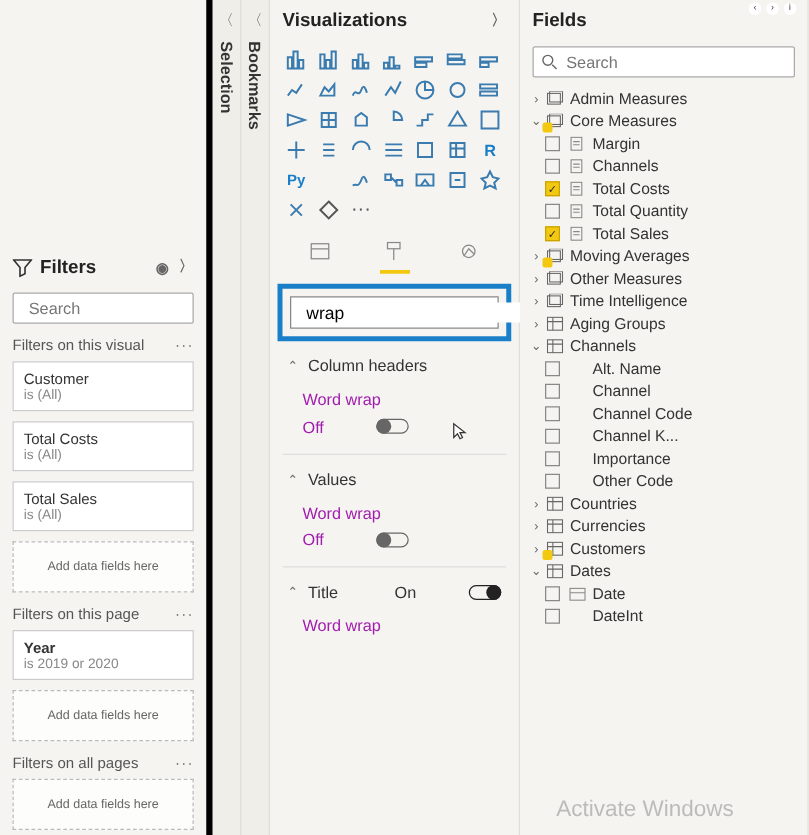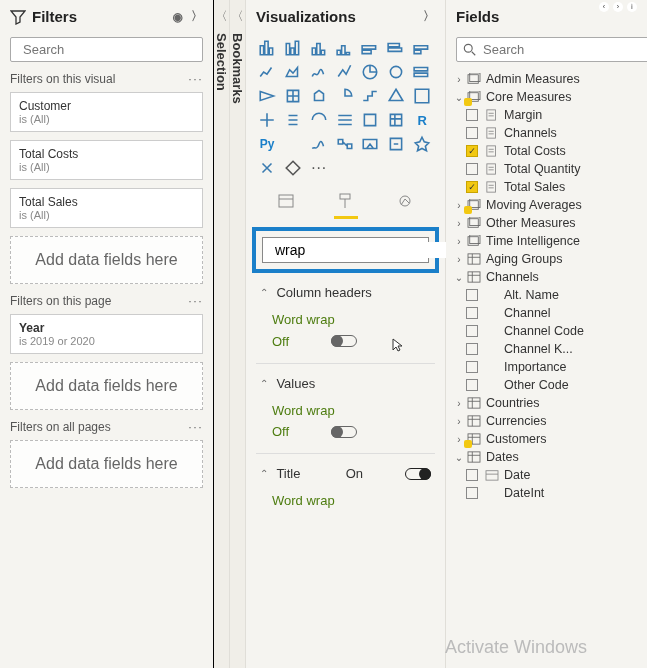--- a/index.html
+++ b/index.html
@@ -1,47 +1,47 @@
 <!DOCTYPE html>
 <html><head>
 <meta charset="utf-8">
 <style>
   * { box-sizing: border-box; margin: 0; padding: 0; font-family: "Segoe UI", sans-serif; }
   body { background: #f0eee8; width: 647px; height: 668px; position: relative; overflow: hidden; }
   .root { display: flex; height: 100%; }
   .panel { background: #f5f4f0; height: 100%; display: flex; flex-direction: column; }
-  .filters-panel { width: 214px; border-right: 1px solid #000000; }
+  .filters-panel { width: 170px; border-right: 5px solid #000000; justify-content: flex-end; }
   .collapsed-panels { width: 60px; display: flex; flex-direction: column; }
   .collapsed-panel { display: flex; flex-direction: column; align-items: center; border-right: 1px solid #e0ded8; padding-top: 8px; }
   .collapsed-label { writing-mode: vertical-rl; font-size: 13px; color: #333; margin-top: 8px; font-weight: 600;}
   .chev { color: #666; font-size: 12px; cursor: pointer; }
   .viz-panel { width: 200px; border-right: 1px solid #e0ded8; }
   .fields-panel { flex: 1; border-right: 1px solid #e0ded8; }
   .panel-header { display: flex; align-items: center; padding: 8px 10px; font-weight: 600; font-size: 15px; color: #222; }
   .panel-header .spacer { flex: 1; }
   .panel-header svg, .panel-header .icon { margin-right: 6px; }
   .search-box { margin: 4px 10px 4px 10px; border: 1px solid #aaa; background: #fff; display: flex; align-items: center; padding: 4px 6px; border-radius: 2px; }
   .search-box input { border: 0; outline: 0; font-size: 13px; flex: 1; background: transparent; }
   .search-icon { width: 14px; height: 14px; margin-right: 6px; stroke: #666; }
   .section-label { font-size: 12px; color: #555; padding: 6px 10px 2px 10px; display: flex; justify-content: space-between; align-items: center; }
   .filter-card { margin: 4px 10px; border: 1px solid #ccc; background: #fff; padding: 6px 8px; font-size: 12px; color: #333; }
   .filter-card .sub { color: #888; font-size: 11px; }
-  .add-fields { margin: 4px 10px; border: 1px dashed #bbb; background: #fdfdfc; padding: 14px 8px; font-size: 16px; color: #666; text-align: center; }
+  .add-fields { margin: 4px 10px; border: 1px dashed #bbb; background: #fdfdfc; padding: 14px 8px; font-size: 10px; color: #666; text-align: center; }
   .viz-icons { display: grid; grid-template-columns: repeat(7, 1fr); gap: 2px; padding: 4px 10px; }
   .viz-icon { width: 22px; height: 22px; display: flex; align-items: center; justify-content: center; color: #4a6; cursor: pointer; }
   .viz-tabs { display: flex; justify-content: space-around; padding: 6px 10px 0 10px; border-bottom: 3px solid transparent; }
   .viz-tab { width: 24px; height: 24px; display: flex; align-items: center; justify-content: center; color: #666; cursor: pointer; position: relative; }
   .tab-underline { height: 3px; background: #f2c811; width: 24px; margin: 0 auto 4px auto; }
   .viz-search-wrap { border: 4px solid #1a7fc9; margin: 4px 6px; padding: 6px; background: #f5f4f0; }
   .viz-search { border: 1px solid #888; background: #fff; display: flex; align-items: center; padding: 4px 6px; }
   .viz-search input { border: 0; outline: 0; font-size: 14px; flex: 1; }
   .format-row { display: flex; align-items: center; padding: 8px 14px; font-size: 13px; color: #333; cursor: pointer; }
   .format-row .chev2 { margin-right: 8px; color: #666; font-size: 10px; }
   .format-row .spacer { flex: 1; }
-  .format-prop { padding: 4px 14px 10px 26px; font-size: 13px; color: #4d7c0f; }
+  .format-prop { padding: 4px 14px 10px 26px; font-size: 13px; color: #a21caf; }
   .toggle { display: inline-flex; align-items: center; margin-top: 6px; gap: 36px; }
   .toggle-track { width: 26px; height: 12px; border: 1px solid #666; border-radius: 6px; position: relative; margin-left: 6px; }
   .toggle-knob { width: 12px; height: 12px; background: #666; border-radius: 50%; position: absolute; top: -1px; }
   .toggle-off .toggle-knob { left: -1px; }
   .toggle-on .toggle-knob { right: -1px; background: #222; }
   .toggle-on .toggle-track { border-color: #222; }
   .cursor { width: 16px; height: 16px; position: relative; top: 4px; left: -2px; display: inline-block; }
   .tree { padding: 4px 6px; font-size: 12.5px; color: #333; overflow-y: auto; }
   .tree-row { display: flex; align-items: center; padding: 2px 0; cursor: pointer; white-space: nowrap; }
   .tree-row .exp { width: 14px; text-align: center; color: #666; font-size: 10px; }

